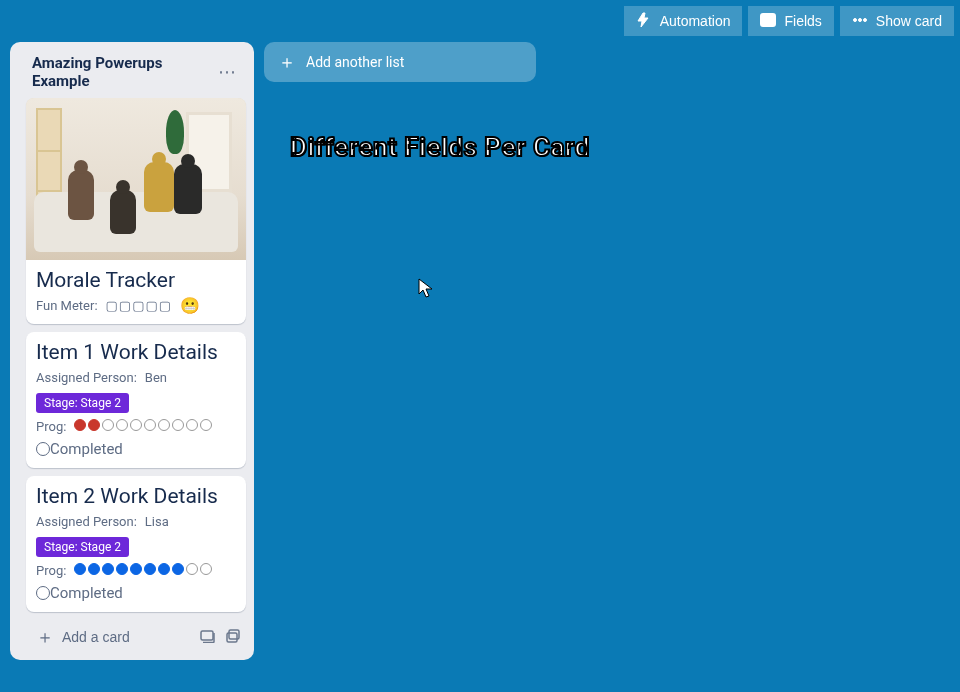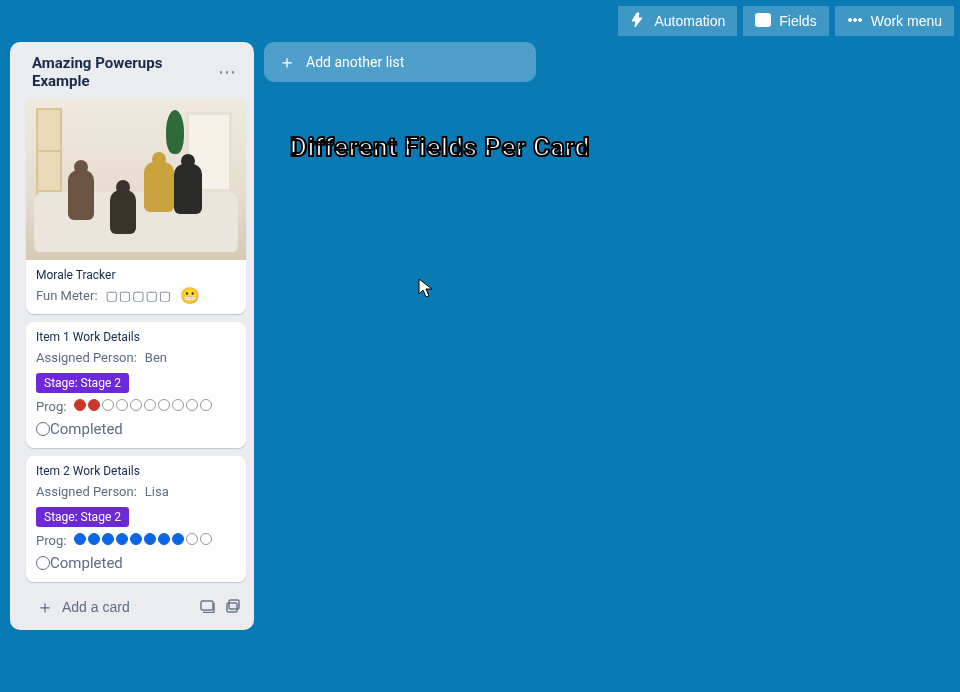--- a/index.html
+++ b/index.html
@@ -78,21 +78,21 @@
     box-shadow: 0 1px 1px rgba(9,30,66,.2);
     overflow: hidden;
   }
   .cover {
     width: 100%;
     height: 162px;
     background: #ded6c8;
     position: relative;
   }
   .card-body { padding: 8px 10px 10px 10px; display:flex; flex-direction:column; gap:6px;}
-  .card-title { font-size: 12px; color: #172b4d; }
+  .card-title { font-size: 21px; color: #172b4d; }
   .field-row { display:flex; align-items:flex-start; gap:8px; flex-wrap:wrap; font-size: 13px; color:#5e6c84;}
   .badge-q {
     background:#4bc2d4;
     color:#fff;
     font-size:12px;
     padding:0 6px;
     height:18px;
     line-height:18px;
     border-radius:3px;
     font-weight:600;
@@ -198,21 +198,21 @@
       <span>Fields</span>
     </button>
     <button class="hbtn">
       <span>
         <svg viewBox="0 0 16 16">
             <circle cx="3" cy="8" r="1.5"></circle>
             <circle cx="8" cy="8" r="1.5"></circle>
             <circle cx="13" cy="8" r="1.5"></circle>
           </svg>
       </span>
-      <span>Work menu</span>
+      <span>Show card</span>
     </button>
   </div>
 
   <div class="lists">
 
     <div class="list">
       <div class="list-header">
         <div class="list-title">Amazing Powerups Example</div>
         <div class="list-menu">⋯</div>
       </div>

